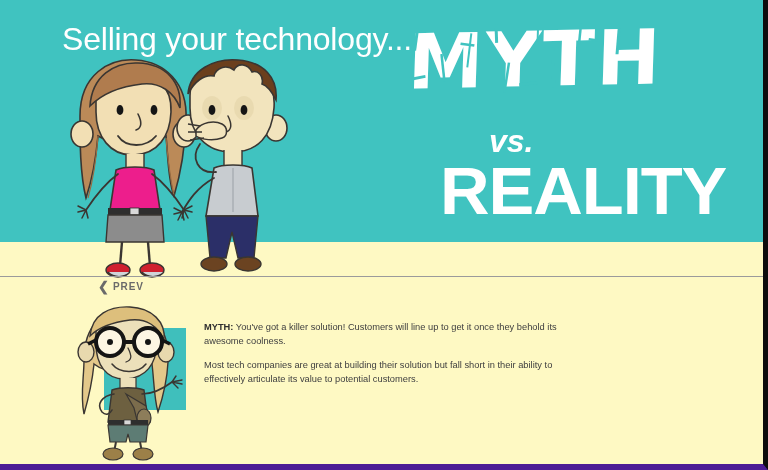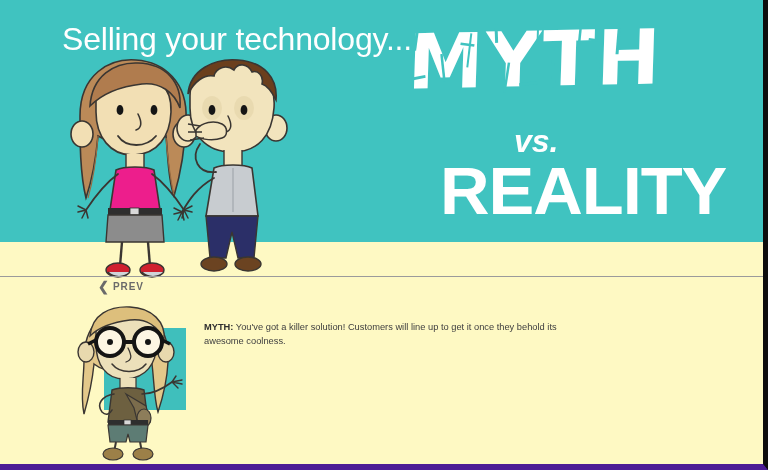--- a/index.html
+++ b/index.html
@@ -75,21 +75,20 @@
     position: absolute;
     left: 489px;
     top: 125px;
     z-index: 6;
     font-size: 32px;
     line-height: 32px;
     font-weight: 700;
     font-style: italic;
     color: #ffffff;
     letter-spacing: 0px;
-    margin-left: 25px;
   }
   #reality-word {
     position: absolute;
     left: 440px;
     top: 158px;
     z-index: 6;
     font-size: 66px;
     line-height: 66px;
     font-weight: 700;
     color: #ffffff;
@@ -362,15 +361,18 @@
       <path d="M82 140 L84 150" fill="none" stroke="#3a3632" stroke-width="2"></path>
 
       <ellipse cx="55" cy="152" rx="10" ry="6" fill="#9c8048" stroke="#3a3632" stroke-width="1.2"></ellipse>
       <ellipse cx="85" cy="152" rx="10" ry="6" fill="#9c8048" stroke="#3a3632" stroke-width="1.2"></ellipse>
     </svg>
 
     <div id="article">
       <p>
         <b>MYTH:</b><span> You've got a killer solution! Customers will line up to get it once they behold its awesome coolness.</span>
       </p>
+      <p>
+        <span>Most tech companies are great at building their solution but fall short in their ability to effectively articulate its value to potential customers.</span>
+      </p>
     </div>
   </div>
 </div>
 
 </body></html>

